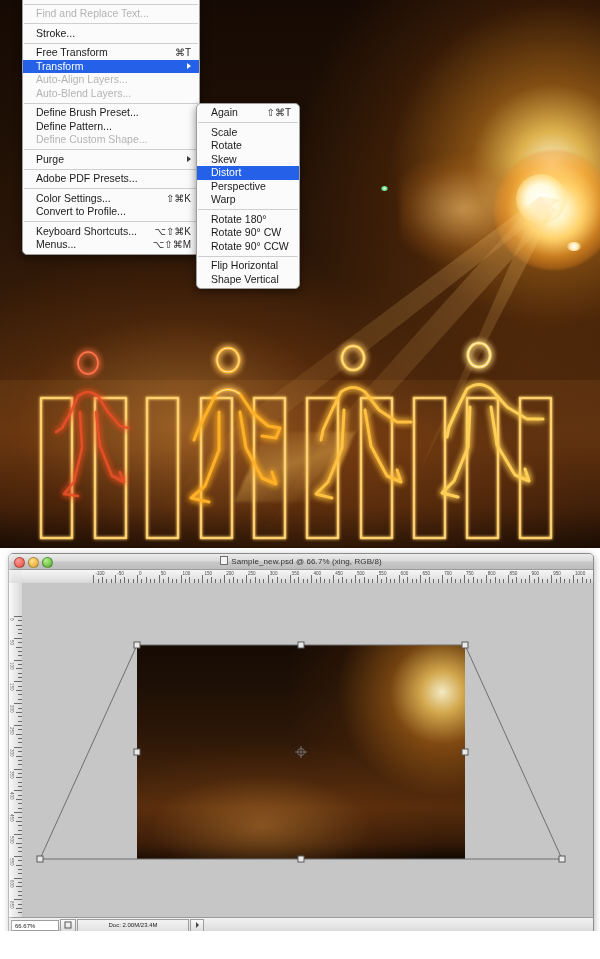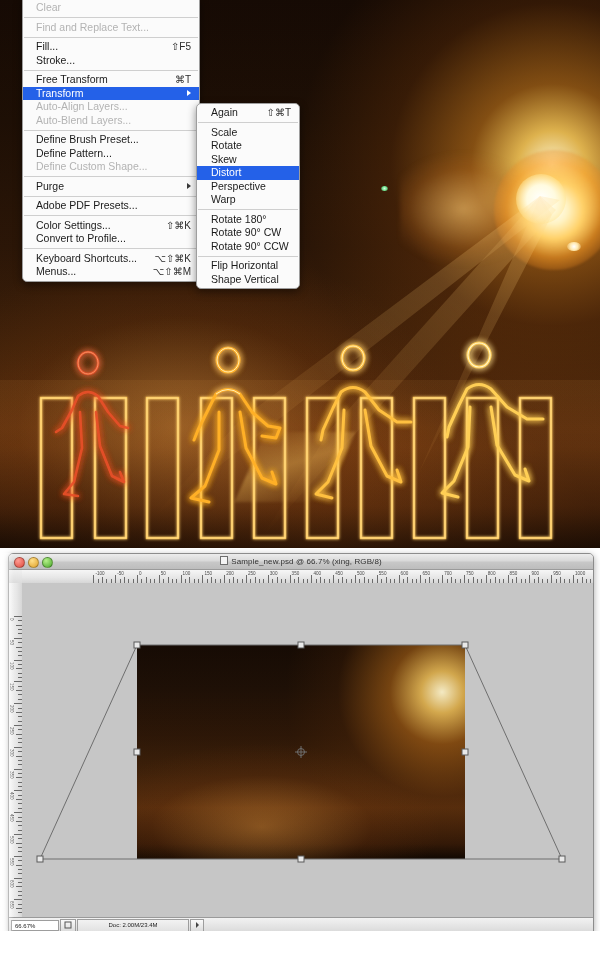--- a/index.html
+++ b/index.html
@@ -684,34 +684,26 @@
             <i></i>
           </div>
       </div>
     </div>
   </div>
 
   <div class="bottom-white"></div>
   <div class="shadow-left"></div>
 
   <div class="menu menu-main" id="menu-main">
-      <div class="mi disabled">
-        <span class="lbl">Clear</span>
-        <span></span>
-      </div>
       <div class="sep"></div>
       <div class="mi disabled">
         <span class="lbl">Find and Replace Text...</span>
         <span></span>
       </div>
       <div class="sep"></div>
-      <div class="mi">
-        <span class="lbl">Fill...</span>
-        <span class="key">⇧F5</span>
-      </div>
       <div class="mi">
         <span class="lbl">Stroke...</span>
         <span></span>
       </div>
       <div class="sep"></div>
       <div class="mi">
         <span class="lbl">Free Transform</span>
         <span class="key">⌘T</span>
       </div>
       <div class="mi sel">

